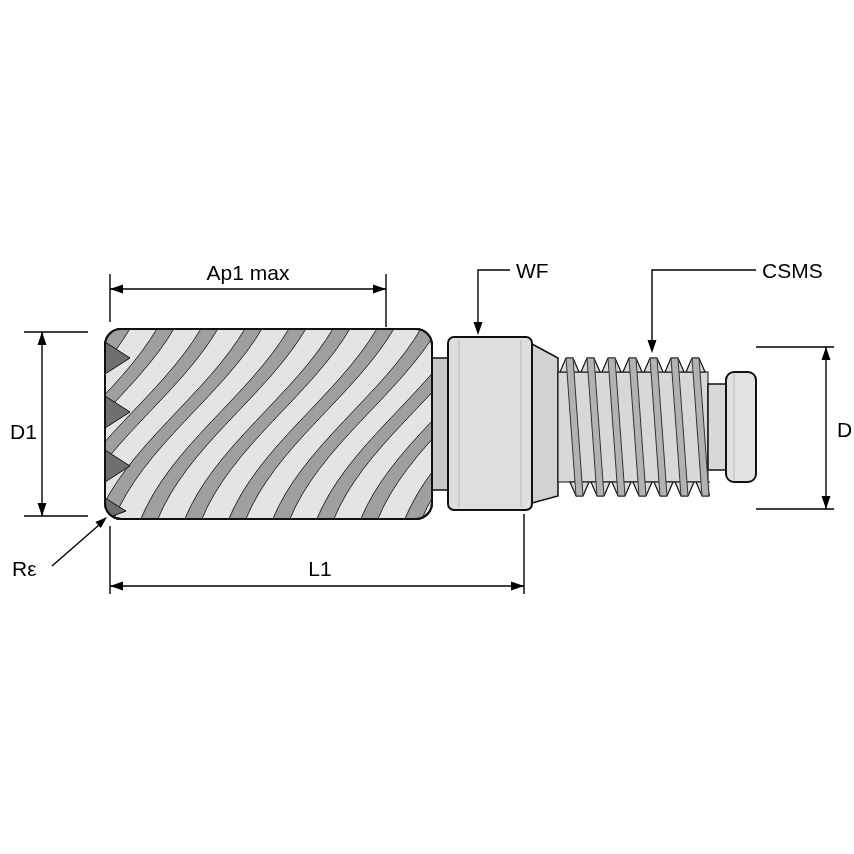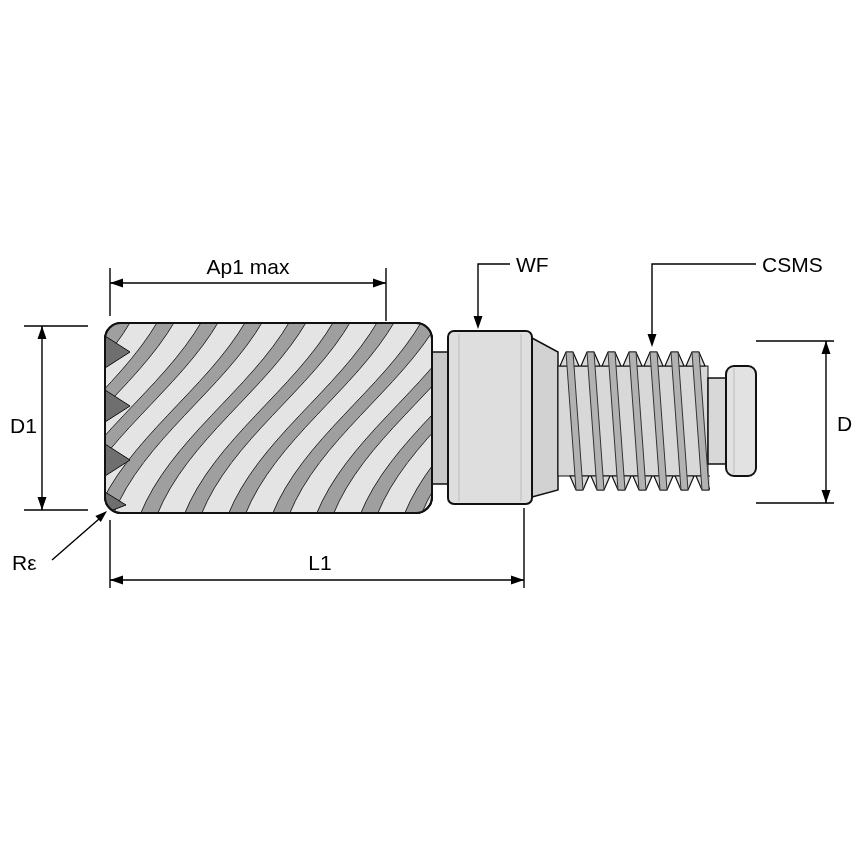--- a/index.html
+++ b/index.html
@@ -1,20 +1,21 @@
 <!DOCTYPE html>
 <html><head>
 <meta charset="utf-8">
 <style>
   html,body{margin:0;padding:0;background:#ffffff;}
   .canvas{
     position:relative;
     width:854px;height:600px;
     background:#ffffff;
     font-family:"Liberation Sans",sans-serif;
+    margin-top:6px;
   }
   svg{display:block;}
   .outline{stroke:#111111;fill:none;}
   .body-fill{fill:#e4e4e4;stroke:#111111;stroke-width:2;}
   .body-mid{fill:#d8d8d8;stroke:#111111;stroke-width:1;}
   .groove{fill:#c8c8c8;stroke:#111111;stroke-width:1.5;}
   .collar{fill:#dedede;stroke:#111111;stroke-width:2;}
   .cone{fill:#d2d2d2;stroke:#111111;stroke-width:1.5;}
   .neck{fill:#d8d8d8;stroke:#111111;stroke-width:1.5;}
   .flange{fill:#e2e2e2;stroke:#111111;stroke-width:2;}

